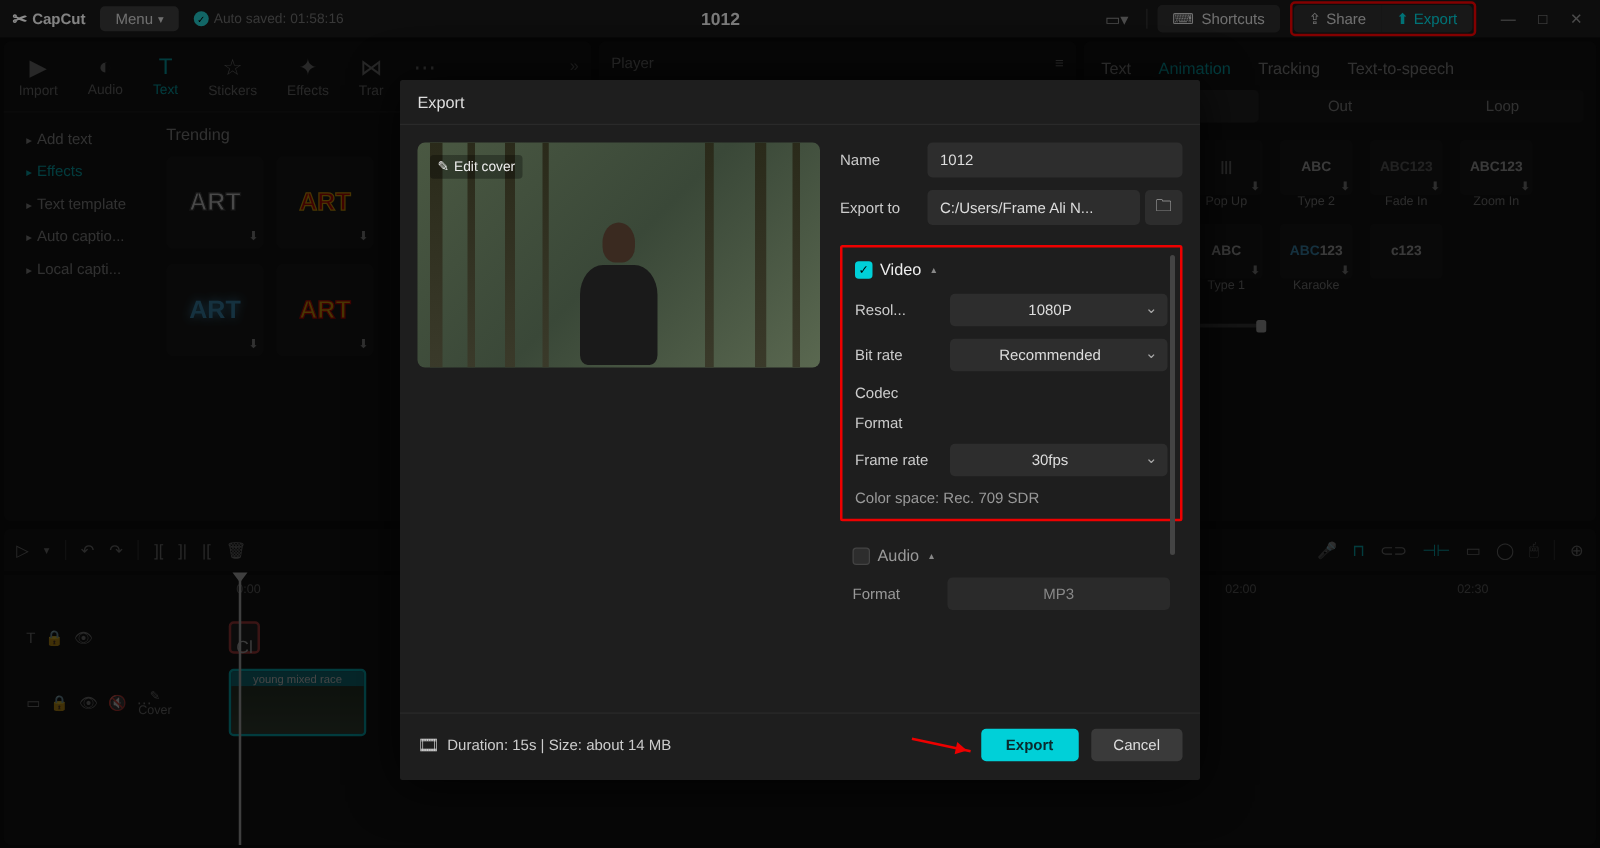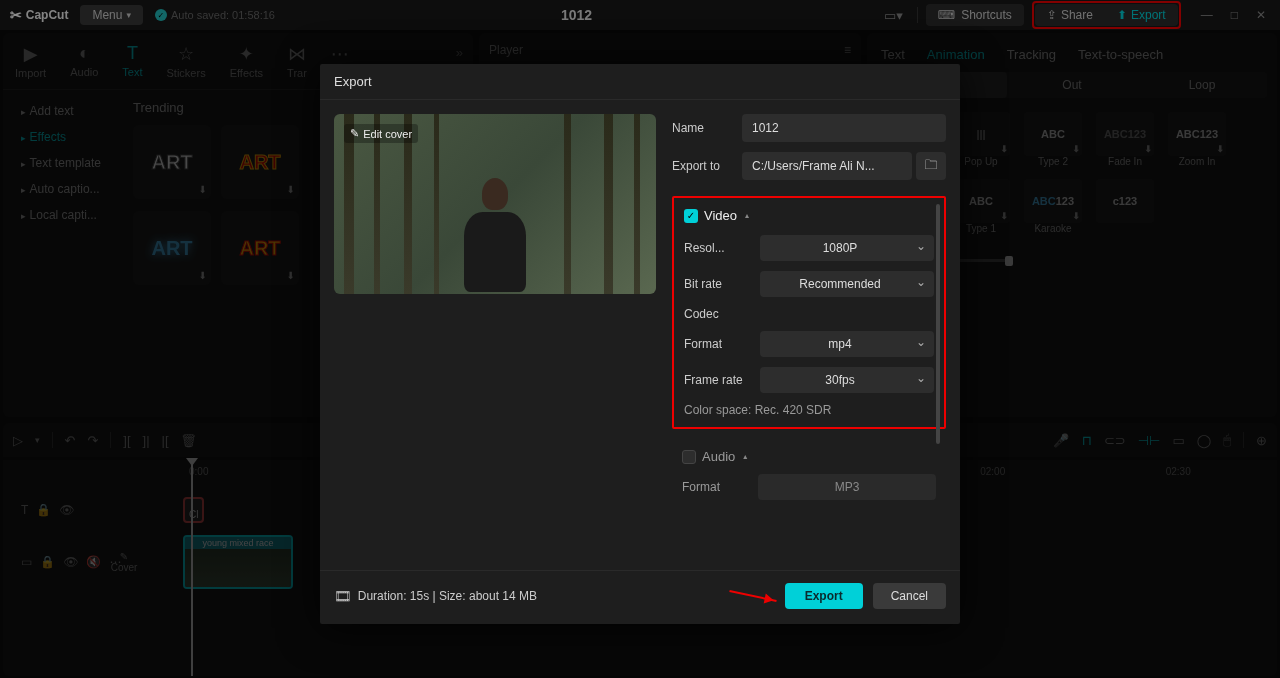--- a/index.html
+++ b/index.html
@@ -74,21 +74,21 @@
 .tb-divider { width: 1px; height: 16px; background: #333; }
 .tb-right { margin-left: auto; display: flex; gap: 12px; align-items: center; }
 
 
 .timeline { background: #121212; margin: 0 3px 3px 3px; height: 216px; border-radius: 0 0 6px 6px; padding: 6px; opacity: 0.5; position: relative; text-align: center; }
 .ruler { display: flex; height: 20px; margin-left: 180px; font-size: 10px; color: #777; }
 .ruler-tick { width: 220px; }
 .track-row { display: flex; align-items: center; height: 36px; margin-top: 6px; }
 .track-left { width: 60px; display: flex; gap: 8px; padding-left: 12px; color: #888; font-size: 12px; }
 .track-mid { width: 110px; display: flex; flex-direction: column; align-items: center; justify-content: center; font-size: 10px; color: #888; }
-.clip-text { margin-left: 4px; height: 26px; border: 2px solid #c44; border-radius: 4px; padding: 10px 4px; font-size: 10px; background: #222; }
+.clip-text { margin-left: 4px; height: 26px; border: 2px solid #c44; border-radius: 4px; padding: 10px 4px; font-size: 14px; background: #222; }
 .clip-video { margin-left: 4px; width: 110px; height: 54px; border: 2px solid #00d0d8; border-radius: 4px; background: #234; display: flex; flex-direction: column; overflow: hidden; }
 .clip-title { background: rgba(0,180,190,0.6); font-size: 9px; padding: 1px 3px; color: #eee; }
 .clip-thumb-row { flex: 1; display: flex; }
 .clip-thumb { flex: 1; background: linear-gradient(#2a3828, #3a4a38); }
 .playhead { position: absolute; left: 188px; top: 0; width: 2px; height: 100%; background: #ddd; }
 .playhead::before { content:""; position: absolute; top: -2px; left: -5px; border: 6px solid transparent; border-top: 8px solid #ddd; }
 
 
 .modal { position: absolute; left: 320px; top: 64px; width: 640px; height: 560px; background: #1e1e1e; border-radius: 2px; box-shadow: 0 4px 40px rgba(0,0,0,0.8); z-index: 100; }
 .modal-title { padding: 10px 14px; color: #ddd; font-size: 13px; border-bottom: 1px solid #2a2a2a; font-weight: 500; }
@@ -443,27 +443,26 @@
         </div>
         <div class="opt-row">
           <div class="opt-label">Bit rate</div>
           <div class="opt-select">Recommended</div>
         </div>
         <div class="opt-row">
           <div class="opt-label">Codec</div>
         </div>
         <div class="opt-row">
           <div class="opt-label">Format</div>
-          <div class="opt-select">mp4</div>
         </div>
         <div class="opt-row">
           <div class="opt-label">Frame rate</div>
           <div class="opt-select">30fps</div>
         </div>
-        <div class="color-space">Color space: Rec. 420 SDR</div>
+        <div class="color-space">Color space: Rec. 709 SDR</div>
       </div>
 
       <div class="audio-section">
         <div class="audio-check-row">
           <div class="checkbox-off"></div>
           <span class="section-title" style="color:#999">Audio</span>
           <span class="tri">▴</span>
         </div>
         <div class="opt-row">
           <div class="opt-label audio-label">Format</div>

